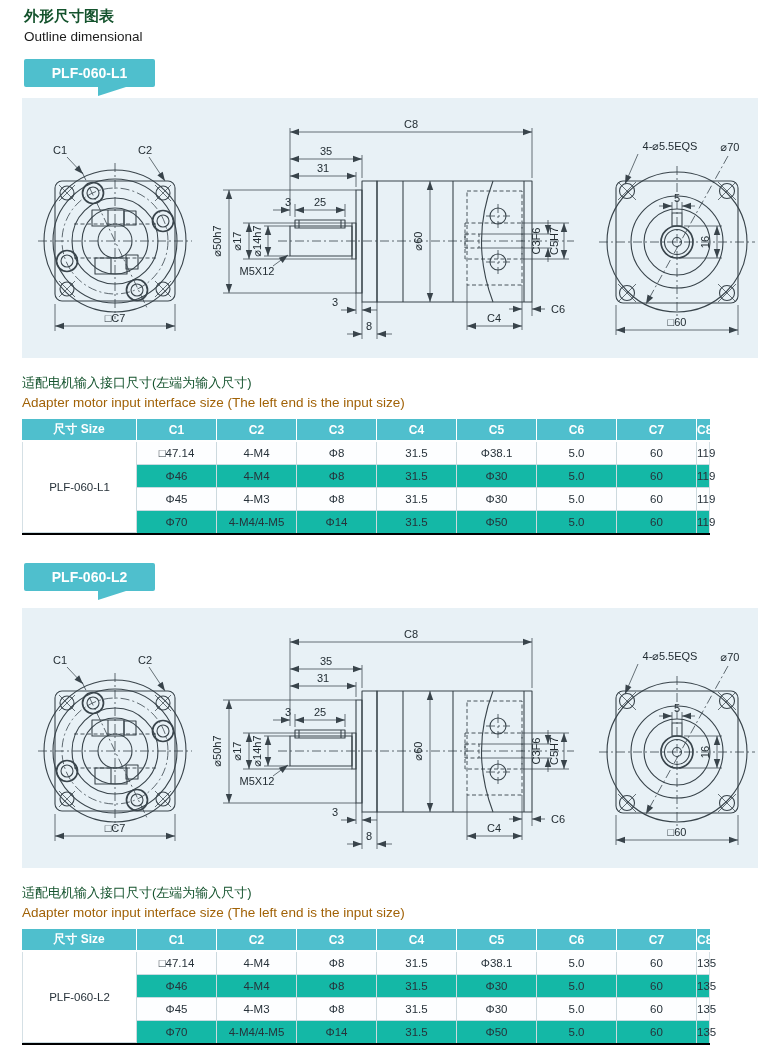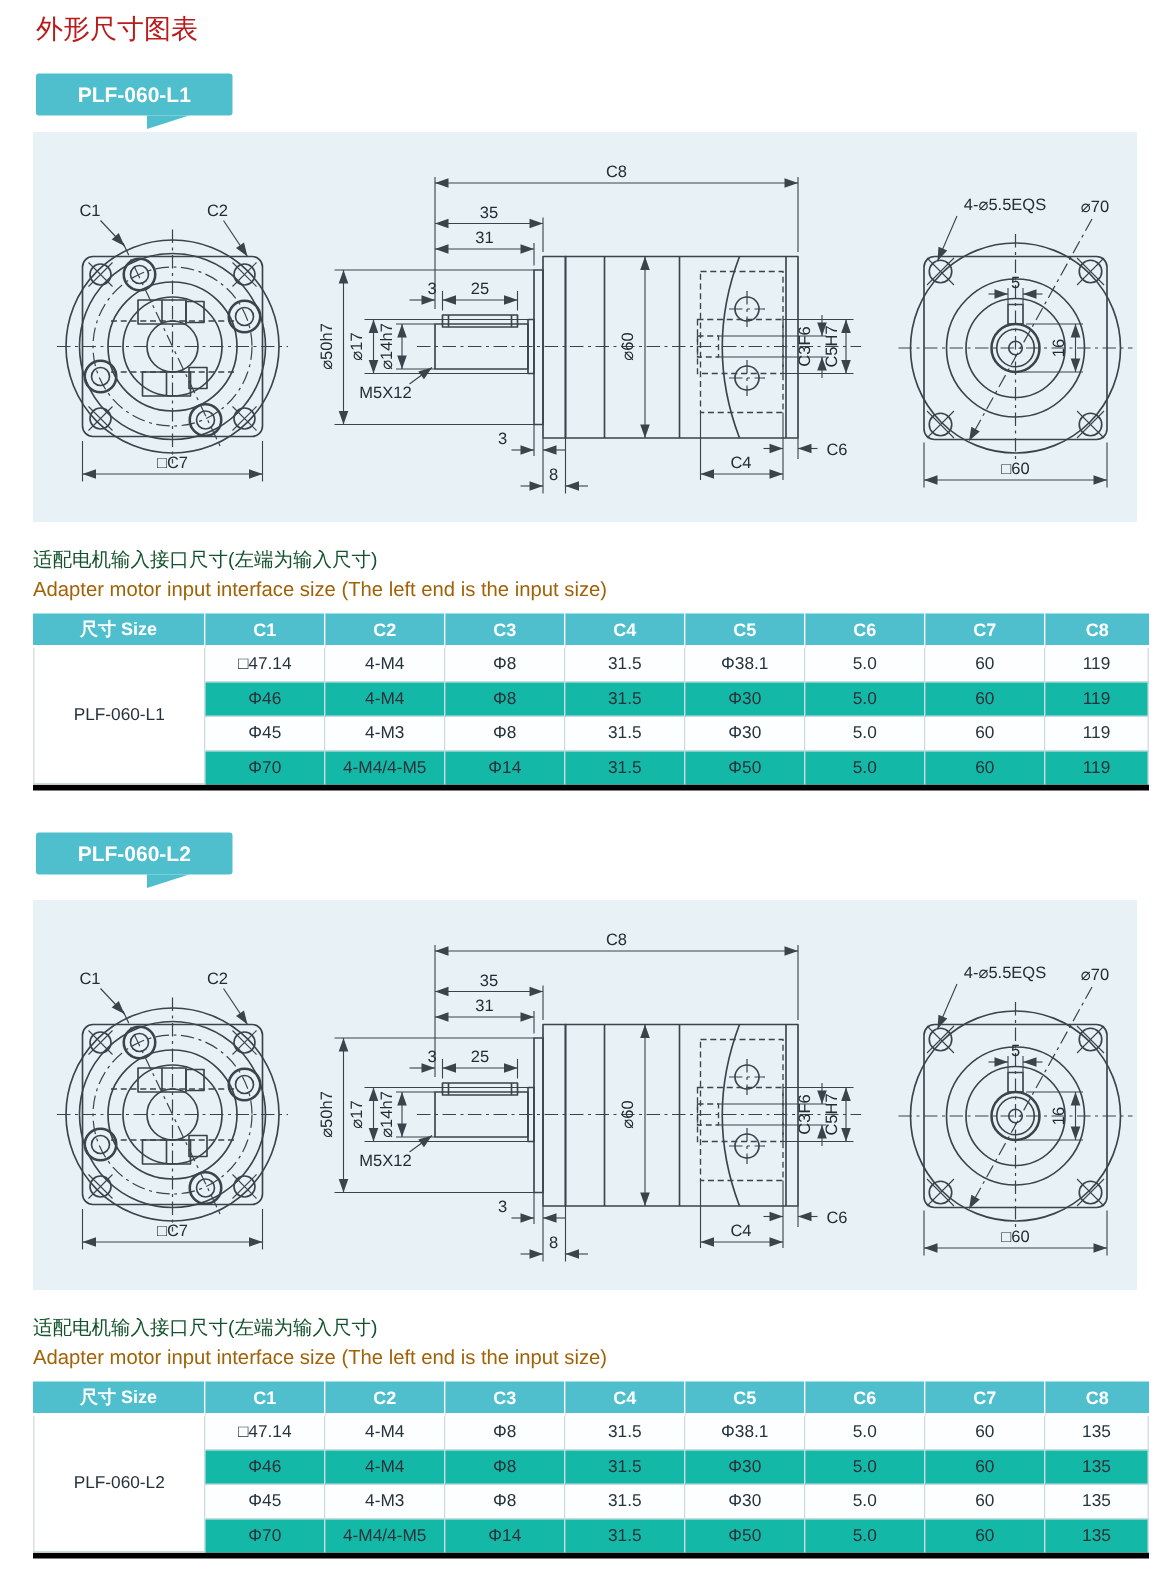--- a/index.html
+++ b/index.html
@@ -2,21 +2,21 @@
 <html><head>
 <meta charset="utf-8">
 <style>
   html,body { margin:0; padding:0; background:#ffffff; }
   body {
     width:780px; height:1046px; overflow:hidden;
     font-family:"Liberation Sans","DejaVu Sans",sans-serif;
     color:#1b1b1b; -webkit-font-smoothing:antialiased;
   }
   .hdr { padding:7px 0 0 24px; }
-  .hdr h1 { margin:0 0 3px 0; font-size:18px; font-weight:normal; color:#b91c1c; }
+  .hdr h1 { margin:0 0 3px 0; font-size:15px; font-weight:bold; color:#14532d; }
   .hdr .sub { font-size:13.5px; color:#1c1c1c; }
 
   .badge {
     position:relative; display:inline-block; margin:15px 0 0 24px;
     background:#4fbfcd; color:#ffffff; font-weight:bold; font-size:14px;
     padding:6px 0 6px 0; width:131px; text-align:center; border-radius:2px;
   }
   .badge::after {
     content:""; position:absolute; left:74px; top:100%;
     width:0; height:0; border-top:9px solid #4fbfcd; border-right:28px solid transparent;
@@ -24,22 +24,22 @@
   section + section .badge { margin-top:28px; }
 
   .panel { width:736px; height:260px; margin:11px 0 0 22px; background:#e8f1f6; }
   section + section .panel { margin-top:17px; }
   .panel svg { display:block; width:736px; height:260px; }
 
   .cap-cn { margin:16px 0 0 22px; font-size:13px; color:#14532d; }
   .cap-en { margin:3px 0 0 22px; font-size:13.5px; color:#a16207; }
 
   table.dim {
-    width:744px; margin:9px 0 0 22px; border-collapse:separate; border-spacing:0;
-    table-layout:fixed; border-bottom:4px solid #000000;
+    width:688px; margin:9px 0 0 22px; border-collapse:separate; border-spacing:0;
+    table-layout:fixed; border-bottom:2px solid #000000;
   }
   table.dim col.c0 { width:115px; }
   table.dim col.cm { width:80px; }
   table.dim th {
     background:#4fbfcd; color:#ffffff; font-size:12px; font-weight:bold;
     height:21px; padding:0; border-right:1px solid #ffffff; border-bottom:2px solid #ffffff;
     text-align:center;
   }
   table.dim th:last-child { border-right:none; }
   table.dim td {
@@ -57,20 +57,21 @@
   .tn { fill:none; stroke:#39444b; stroke-width:0.75; }
   .cl { fill:none; stroke:#39444b; stroke-width:0.8; stroke-dasharray:9 3 2 3; }
   .hd { fill:none; stroke:#39444b; stroke-width:0.9; stroke-dasharray:4 2.5; }
   svg text { font-family:"Liberation Sans","DejaVu Sans",sans-serif; font-size:11px; fill:#232d33; text-anchor:middle; }
 </style>
 </head>
 <body>
 
 <div class="hdr">
   <h1>外形尺寸图表</h1>
+  <div class="sub">Outline dimensional</div>
 </div>
 
 <section>
   <div class="badge">
     <span>PLF-060-L1</span>
   </div>
   <div class="panel">
 <svg viewBox="0 0 736 260">
   <defs>
     <marker id="arw" viewBox="0 0 10 8" refX="9.4" refY="4" markerWidth="10" markerHeight="8" orient="auto-start-reverse" markerUnits="userSpaceOnUse">

